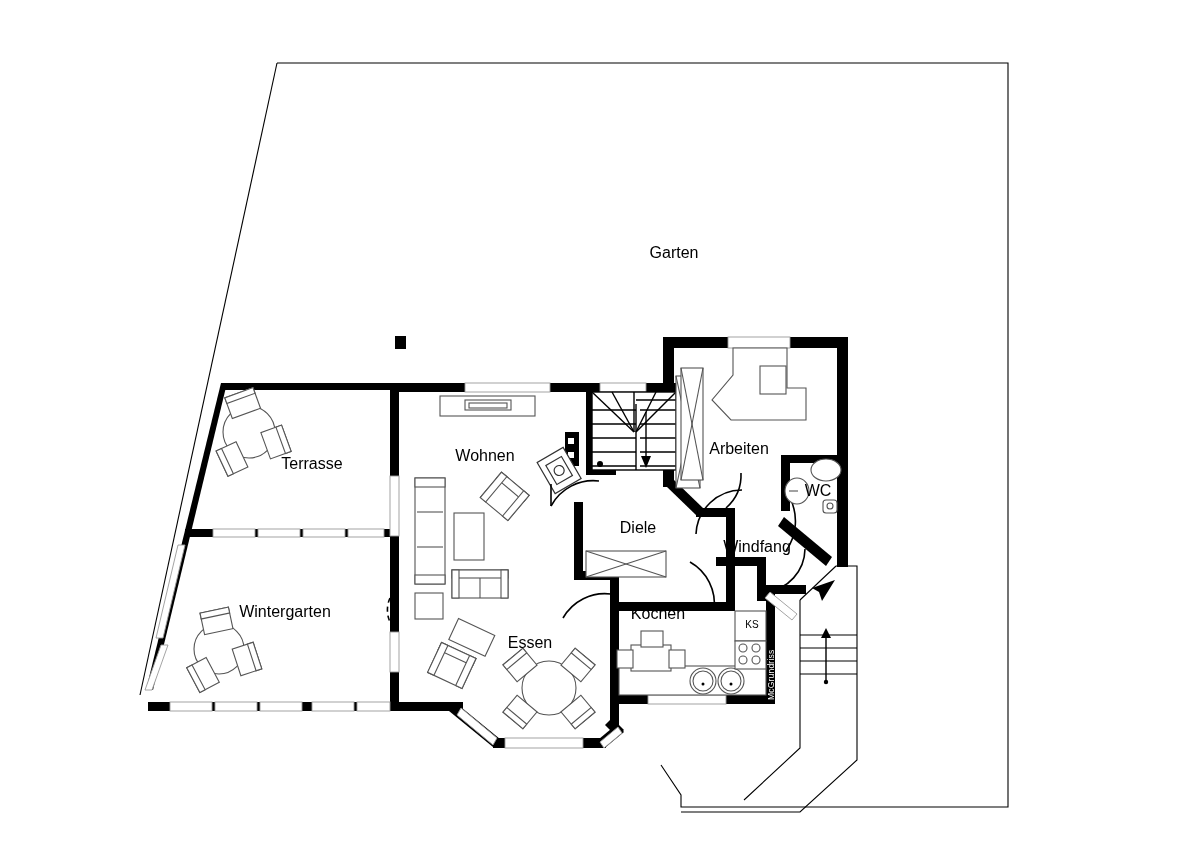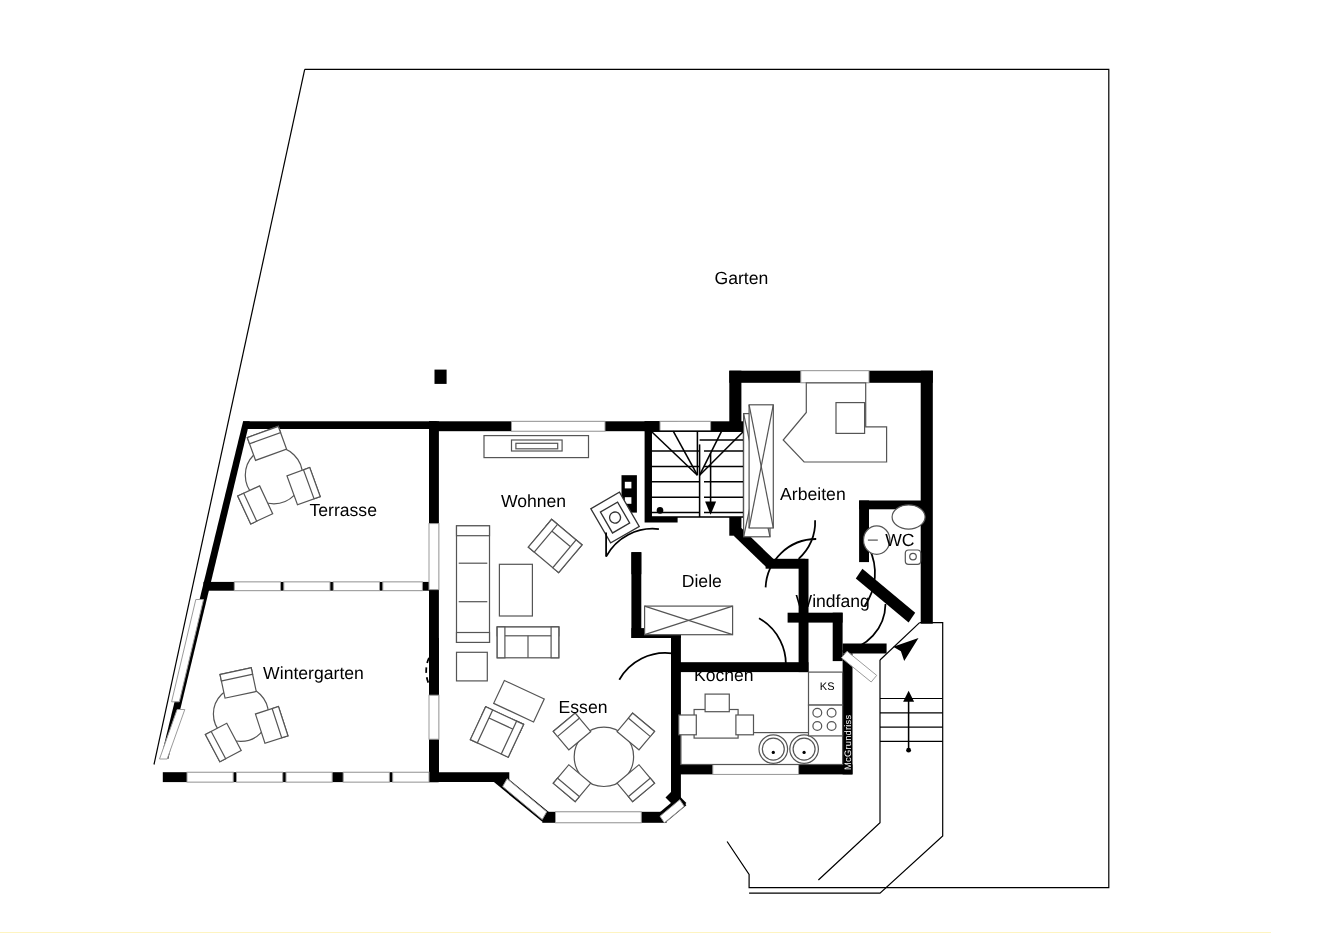--- a/index.html
+++ b/index.html
@@ -1,19 +1,19 @@
 <!DOCTYPE html>
 <html><head>
 <meta charset="utf-8">
 <title>Grundriss</title>
 <style>
   html,body{margin:0;padding:0;background:#ffffff;}
   body{width:1200px;height:848px;overflow:hidden;
        font-family:"Liberation Sans","DejaVu Sans",sans-serif;}
-  #plan-root{position:relative;width:1200px;height:848px;background:#fde047;}
+  #plan-root{position:relative;width:1200px;height:848px;background:#ef4444;}
   svg#floorplan{display:block;width:1200px;height:848px;}
   .room-label{font-family:"Liberation Sans","DejaVu Sans",sans-serif;
               font-size:16px;fill:#000;text-anchor:middle;dominant-baseline:middle;}
   .label-garten{font-size:16px;}
   .label-ks{font-size:10px;}
   .label-wc{font-size:16px;}
   .wm{font-size:8.5px;fill:#ffffff;letter-spacing:0.2px;
       font-family:"Liberation Sans","DejaVu Sans",sans-serif;}
   .wall{fill:#000000;stroke:none;}
   .thinline{fill:none;stroke:#000000;stroke-width:1.1;}

